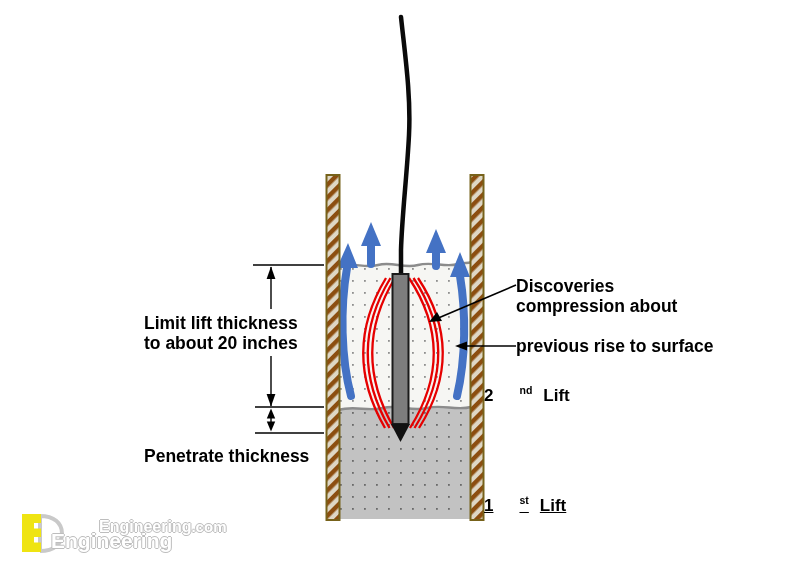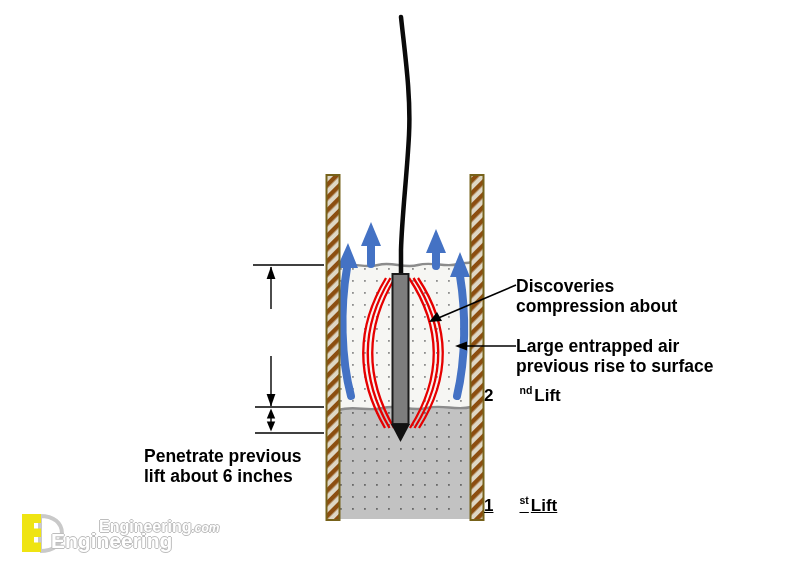--- a/index.html
+++ b/index.html
@@ -2,21 +2,21 @@
 <html style="--wave-red: #e60000; --bubble-blue: #4472c4; --wall-dark: #8c4e10; --wall-light: #ded7c5; --wall-border: #77621a; --lift2-bg: #f6f6f3; --lift2-dot: #8f8f8f; --lift1-bg: #c2c2c2; --lift1-dot: #6a6a6a; --vibrator-gray: #7d7d7d; --surface-gray: #8c8c8c; --logo-yellow: #efe412; --logo-outline: #bdbdbd;"><head>
 <meta charset="utf-8">
 <style>
   html,body{margin:0;padding:0;background:#fff;}
   #stage{position:relative;width:812px;height:565px;background:#fff;overflow:hidden;
          font-family:"Liberation Sans", sans-serif;}
   svg{position:absolute;left:0;top:0;}
   .label{position:absolute;font-weight:bold;color:#000;font-size:17.5px;line-height:20px;white-space:nowrap;}
   .lift-label{position:absolute;font-weight:bold;color:#000;font-size:17px;white-space:nowrap;}
   .lift-label sup{font-size:0.62em;padding-left:26px;}
-  .lift-label .rest{margin-left:2px;}
+  .lift-label .rest{margin-left:11px;}
   
   .wave{stroke:var(--wave-red,#e60000);stroke-width:2.3;fill:none;}
   .bubble{stroke:var(--bubble-blue,#4472c4);stroke-width:8;fill:none;stroke-linecap:round;}
   .bubble-head{fill:var(--bubble-blue,#4472c4);}
   .hatch-bg{fill:var(--wall-light,#ded7c5);}
   .hatch-fg{fill:var(--wall-dark,#8c4e10);}
   .wall{stroke:var(--wall-border,#77621a);stroke-width:2;}
   .l2bg{fill:var(--lift2-bg,#f6f6f3);}
   .l2dot{fill:var(--lift2-dot,#8f8f8f);}
   .l1bg{fill:var(--lift1-bg,#c2c2c2);}
@@ -24,21 +24,21 @@
   .dim{stroke:#000;stroke-width:1.4;fill:none;}
   .dimhead{fill:#000;}
   .leader{stroke:#000;stroke-width:1.6;fill:none;}
   .surfline{stroke:var(--surface-gray,#8c8c8c);stroke-width:2.4;fill:none;}
   
   #logo{position:absolute;left:8px;top:505px;width:230px;height:55px;}
   .logo-txt{position:absolute;color:#fff;font-weight:bold;
     text-shadow:1px 0 0 var(--logo-outline,#bdbdbd),-1px 0 0 var(--logo-outline,#bdbdbd),
                 0 1px 0 var(--logo-outline,#bdbdbd),0 -1px 0 var(--logo-outline,#bdbdbd);}
   #logo-discoveries{left:91px;top:13px;font-size:16px;}
-  #logo-discoveries .com{font-size:12px;font-style:italic;}
+  #logo-discoveries .com{font-size:15px;}
   #logo-engineering{left:43px;top:24px;font-size:21px;}
 </style>
 </head>
 <body>
 
 <div id="stage">
 
   <svg width="812" height="565" viewBox="0 0 812 565">
     <defs>
       <pattern id="hatch" patternUnits="userSpaceOnUse" width="9" height="9" patternTransform="rotate(-45)">
@@ -118,33 +118,35 @@
       <path class="leader" d="M 516 346 L 462 346"></path>
       <polygon class="dimhead" points="455,346 467,341.5 467,350.5"></polygon>
     </g>
 
     <g>
       <path d="M 40 516 L 40 551 M 40 516 C 54 516 62 523 62 533.5 C 62 544 54 551 40 551" stroke="#c9c9c9" stroke-width="4" fill="none"></path>
       <path d="M 22 514 H 41 V 523 H 34 V 528.5 H 41 V 537 H 34 V 542.5 H 41 V 552 H 22 Z" fill="var(--logo-yellow,#efe412)"></path>
     </g>
   </svg>
 
+  <div class="label" style="left:144px;top:313px;">
+    <div>Limit lift thickness</div>
+    <div>to about 20 inches</div>
+  </div>
 
   <div class="label" style="left:144px;top:446px;">
-    <div>Penetrate previous</div>
-    <div>lift about 6 inches</div>
+    <div>Penetrate thickness</div>
   </div>
 
   <div class="label" style="left:516px;top:276px;">
     <div>Discoveries</div>
     <div>compression about</div>
   </div>
 
   <div class="label" style="left:516px;top:336px;">
-    <div>Large entrapped air</div>
     <div>previous rise to surface</div>
   </div>
 
   <div class="lift-label" style="left:484px;top:384px;">
     <span>2</span><sup>nd</sup><span class="rest">Lift</span>
   </div>
 
   <div class="lift-label" style="left:484px;top:494px;text-decoration:underline;">
     <span>1</span><sup>st</sup><span class="rest">Lift</span>
   </div>

